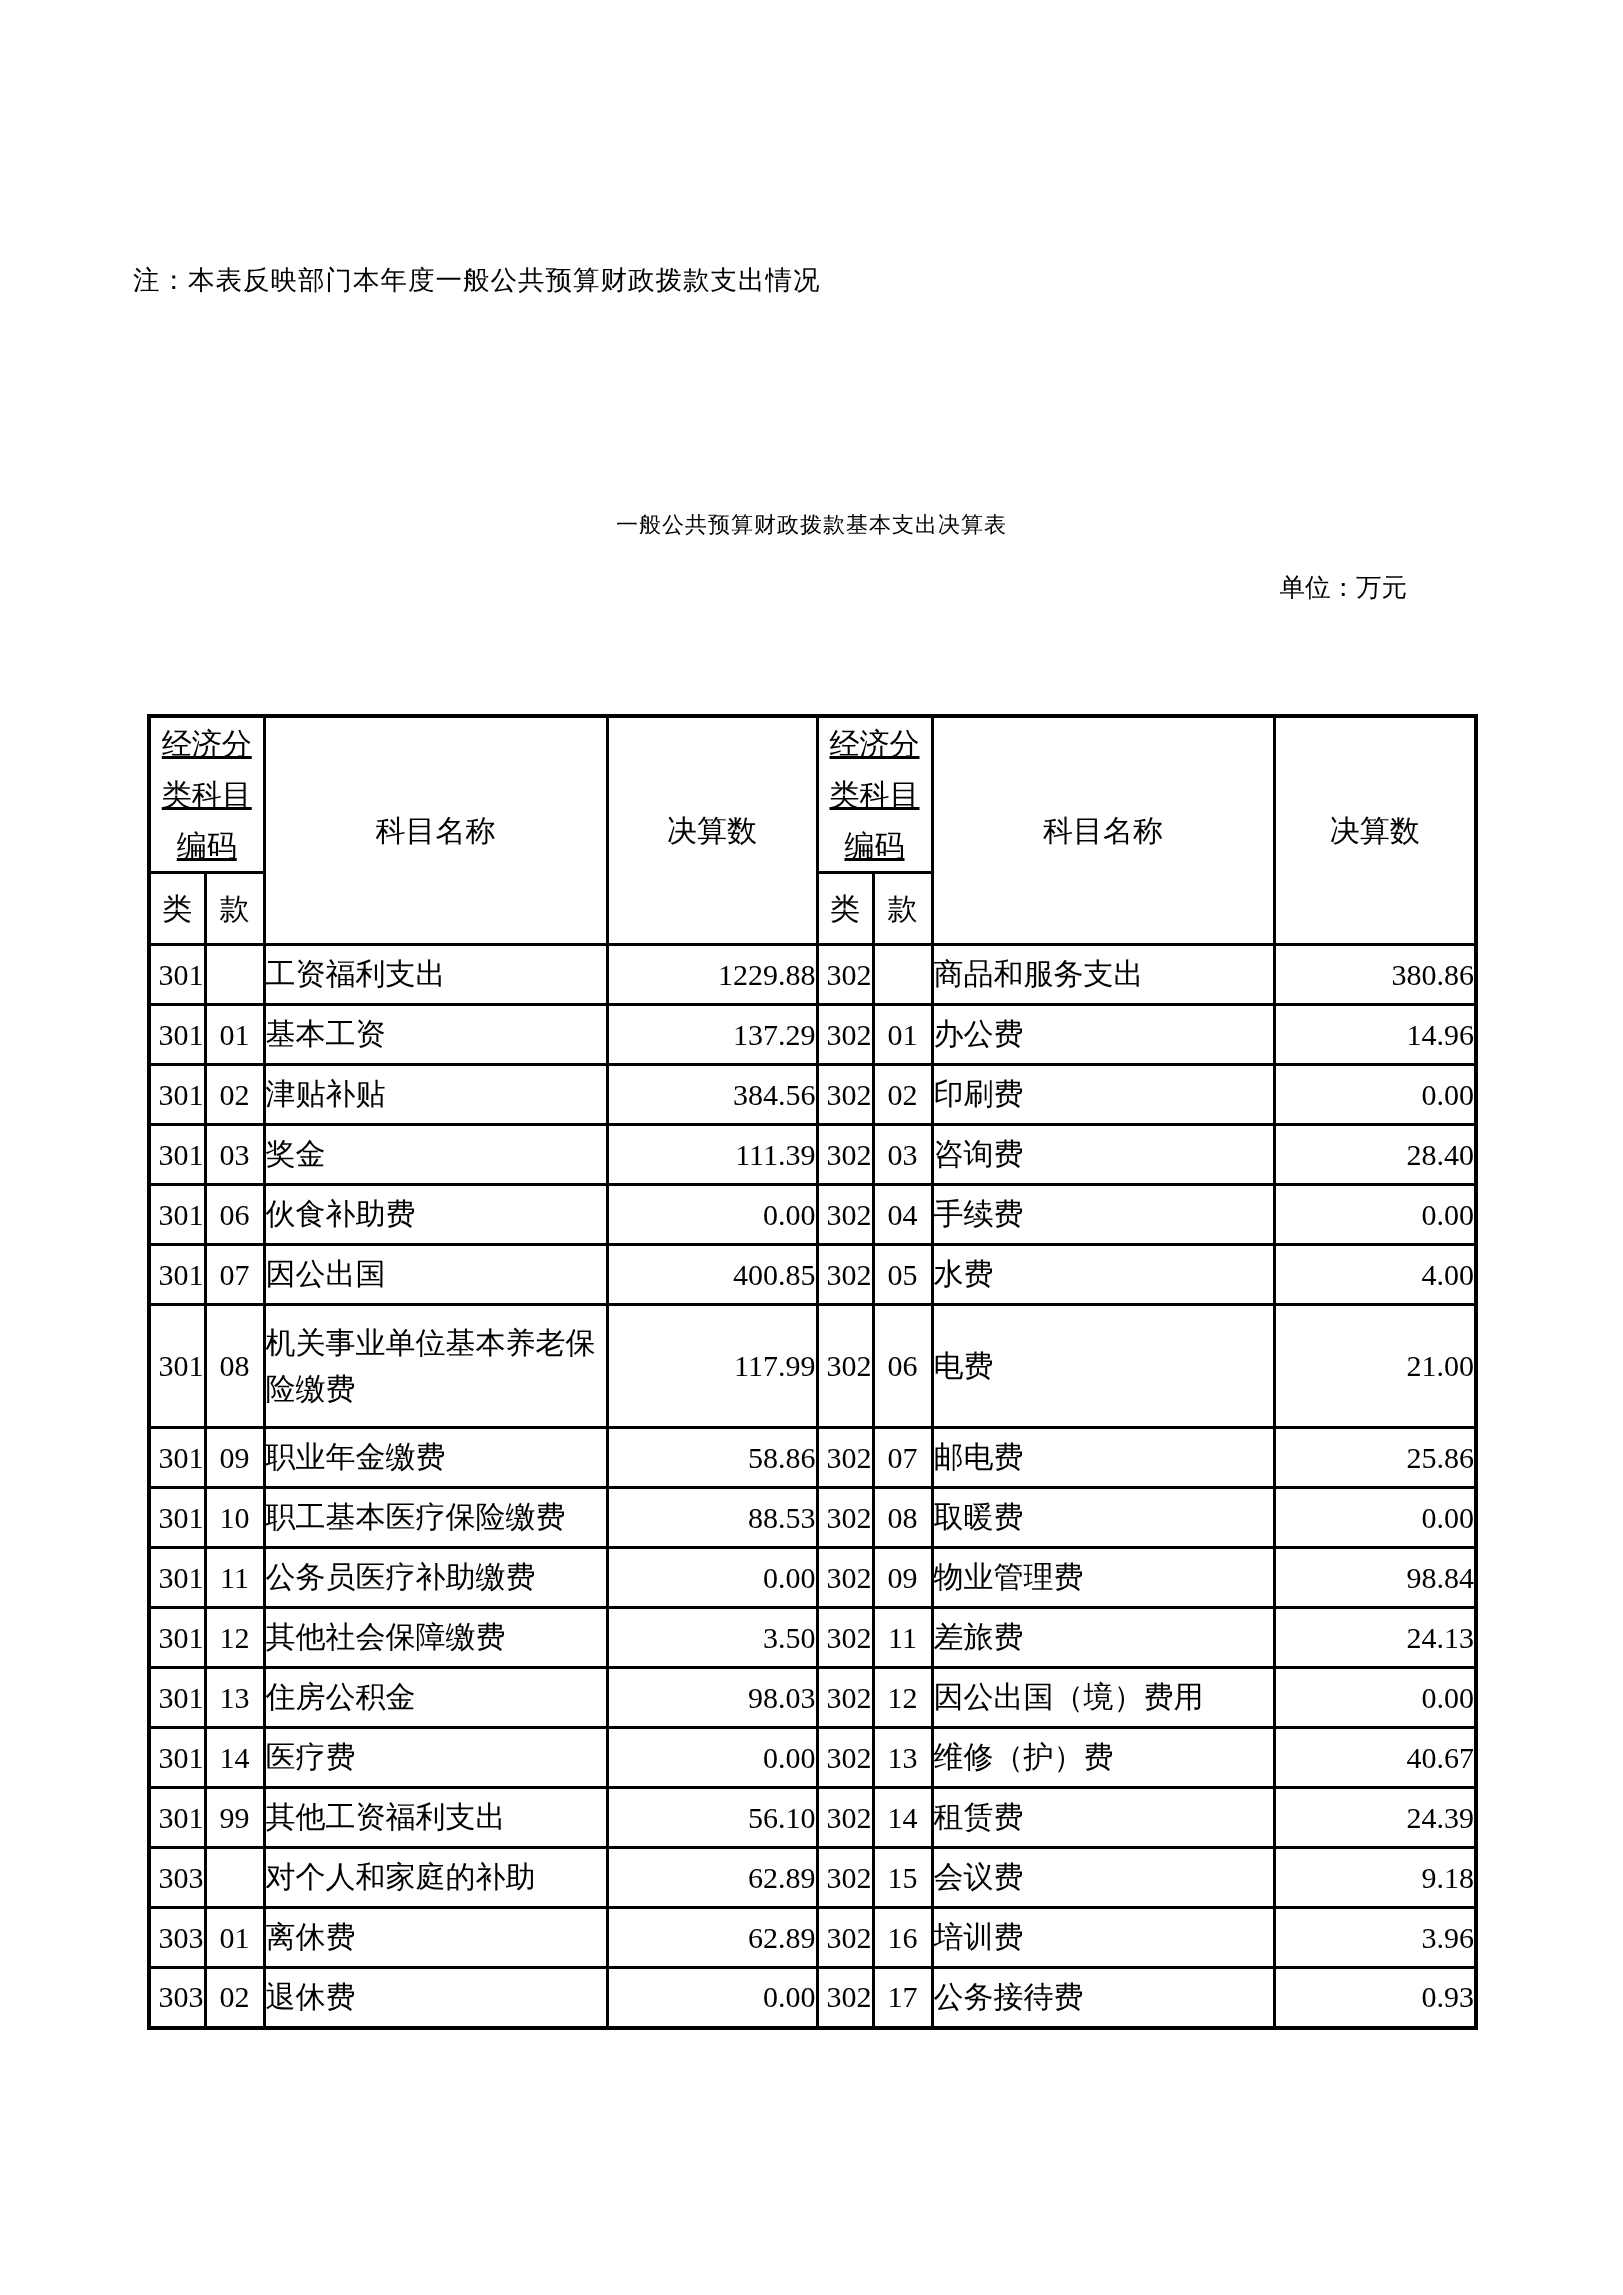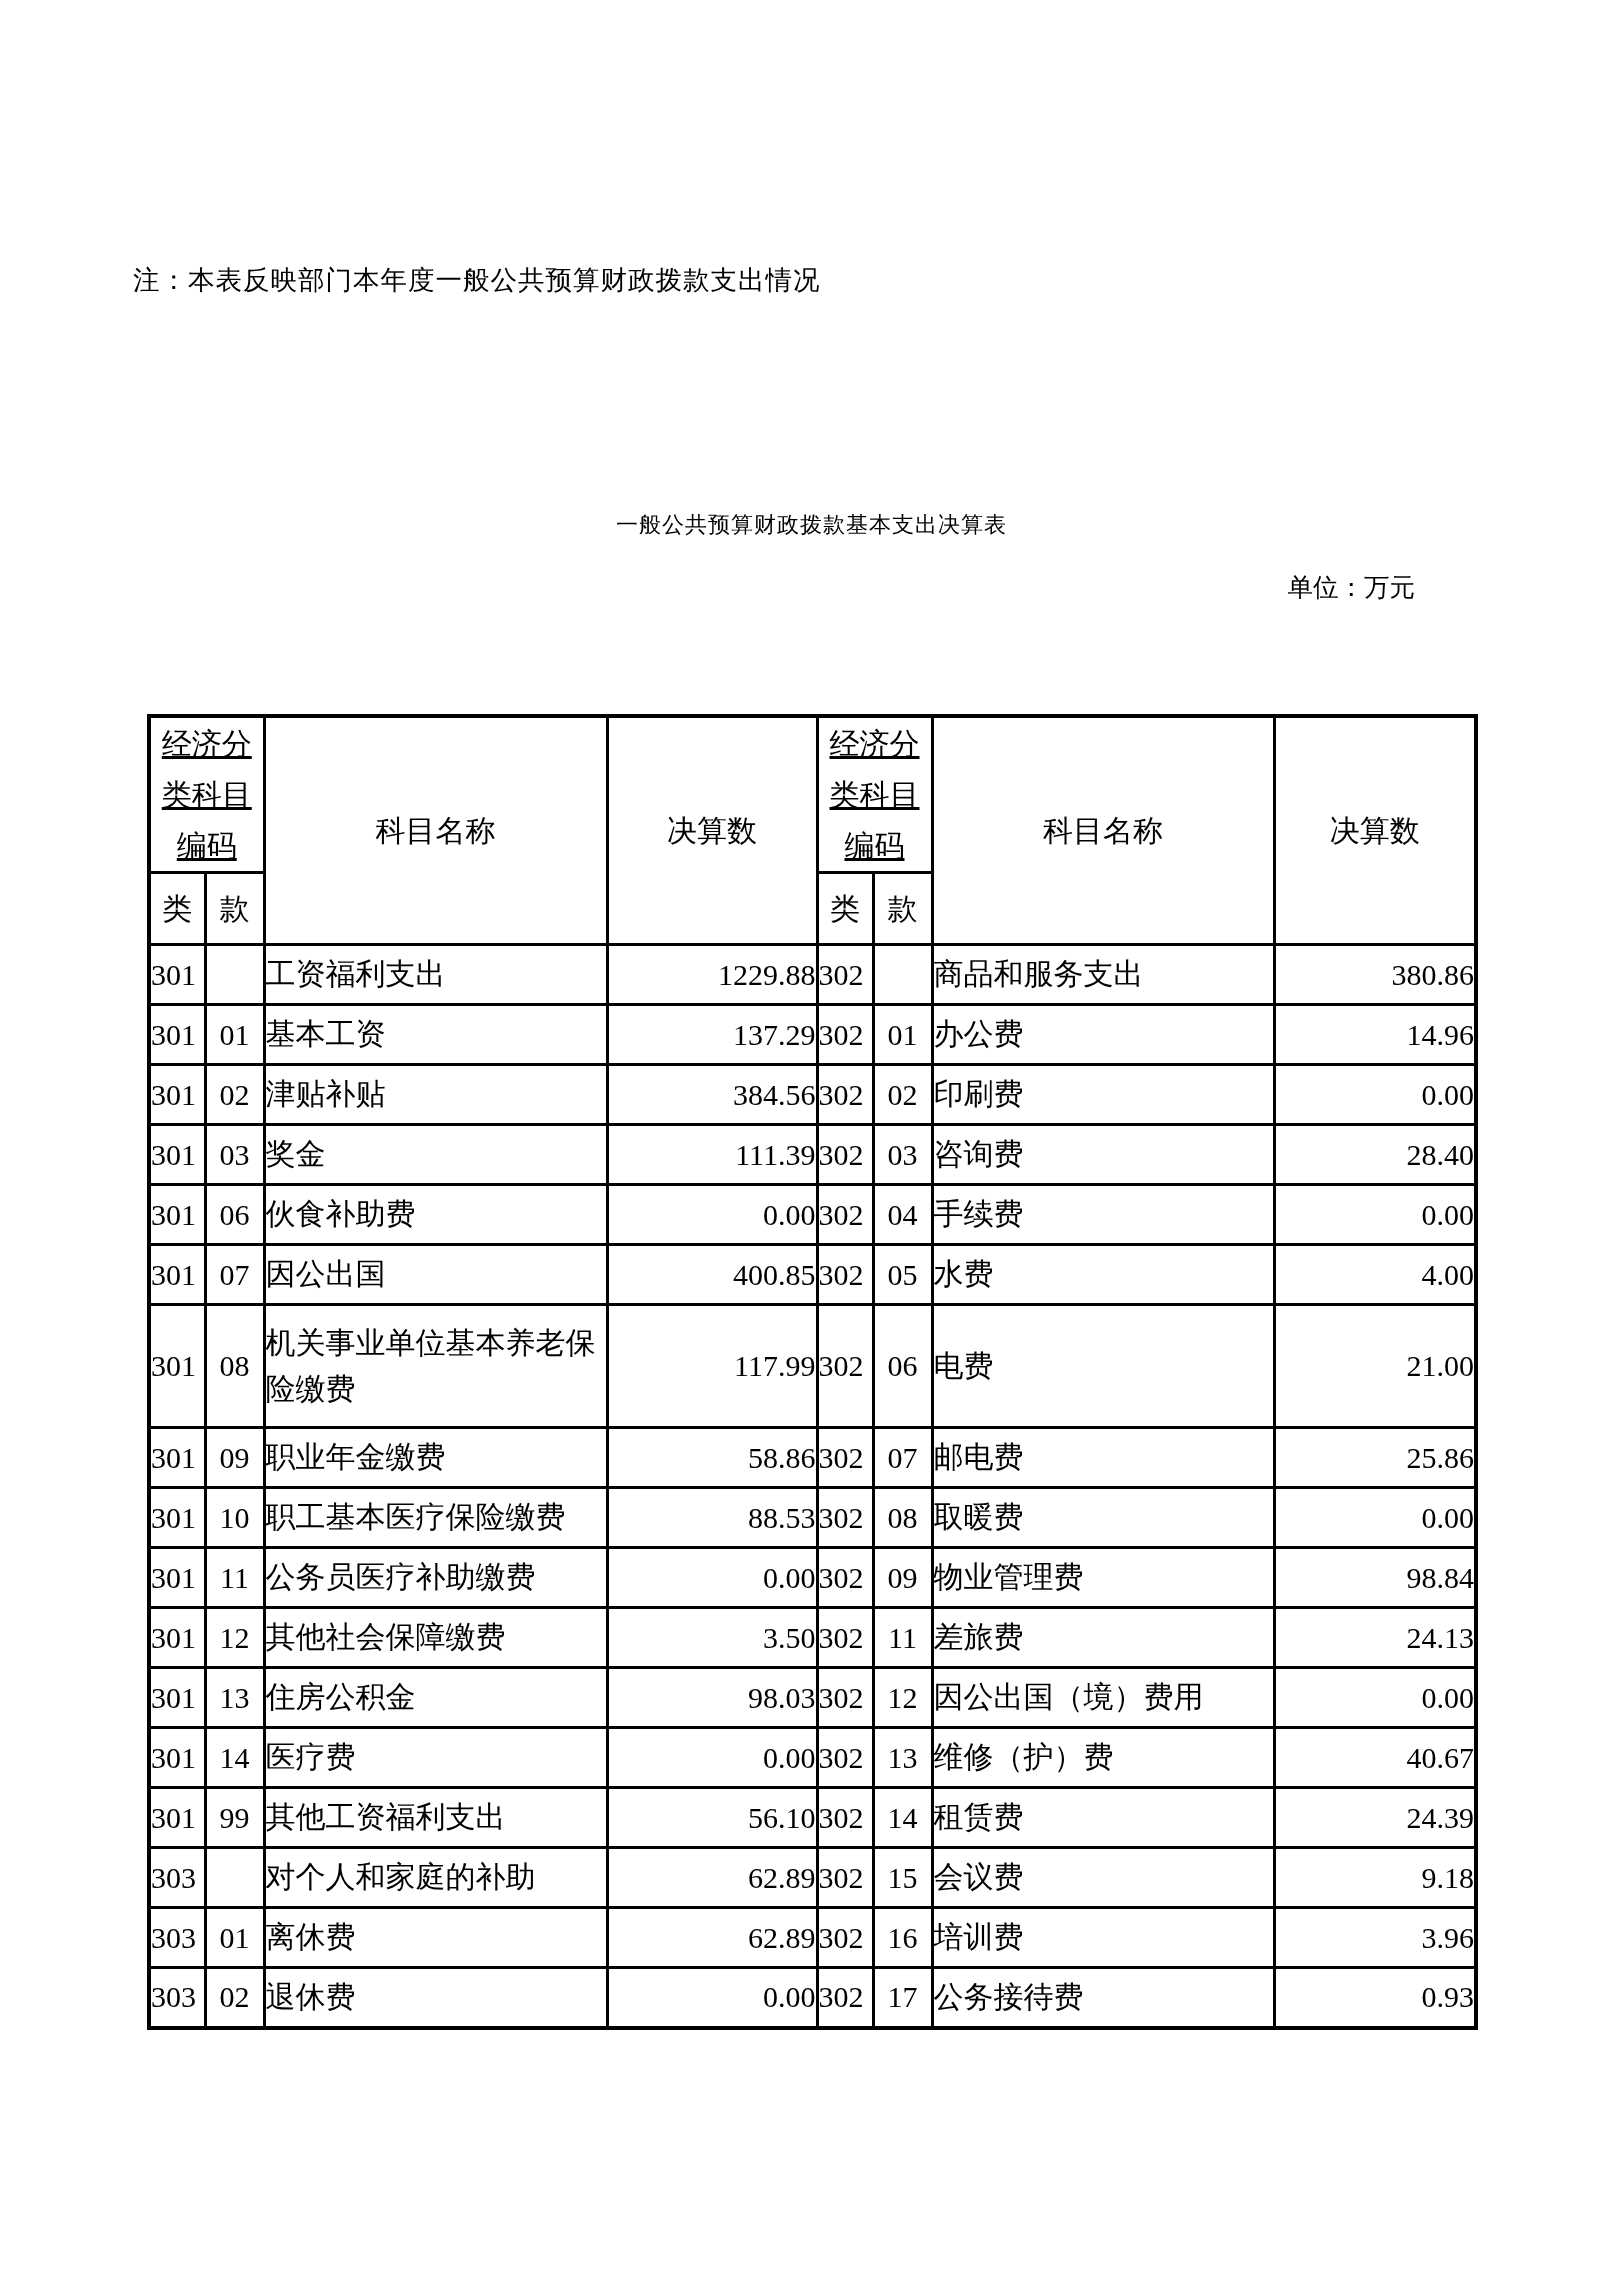--- a/index.html
+++ b/index.html
@@ -24,21 +24,21 @@
     left:0;
     top:510px;
     width:1623px;
     text-align:center;
     font-size:22px;
     letter-spacing:1px;
   }
   .unit{
     position:absolute;
     top:570px;
-    right:208px;
+    right:216px;
     font-size:25.5px;
     white-space:nowrap;
   }
   table.budget{
     position:absolute;
     left:147px;
     top:714px;
     width:1328px;
     border-collapse:collapse;
     table-layout:fixed;
@@ -52,21 +52,21 @@
     padding:0;
     word-break:break-all;
     overflow:hidden;
   }
   thead tr.h1{height:156px;}
   thead tr.h2{height:72px;}
   .h-code{line-height:1.7;text-align:center;text-decoration:underline;}
   .h-name,.h-amount,.h-class,.h-item{text-align:center;line-height:1.3;}
   tbody tr.r-normal{height:60px;}
   tbody tr.r-tall{height:123px;}
-  td.c-code{text-align:left;}
+  td.c-code{text-align:right;}
   td.c-item{text-align:center;}
   td.c-name{text-align:left;padding-left:3.9px;line-height:1.55;}
   td.c-val{text-align:right;padding-right:7.9px;}
 </style>
 </head>
 <body>
 
 <div class="page">
 
   <div class="note">注：本表反映部门本年度一般公共预算财政拨款支出情况</div>

